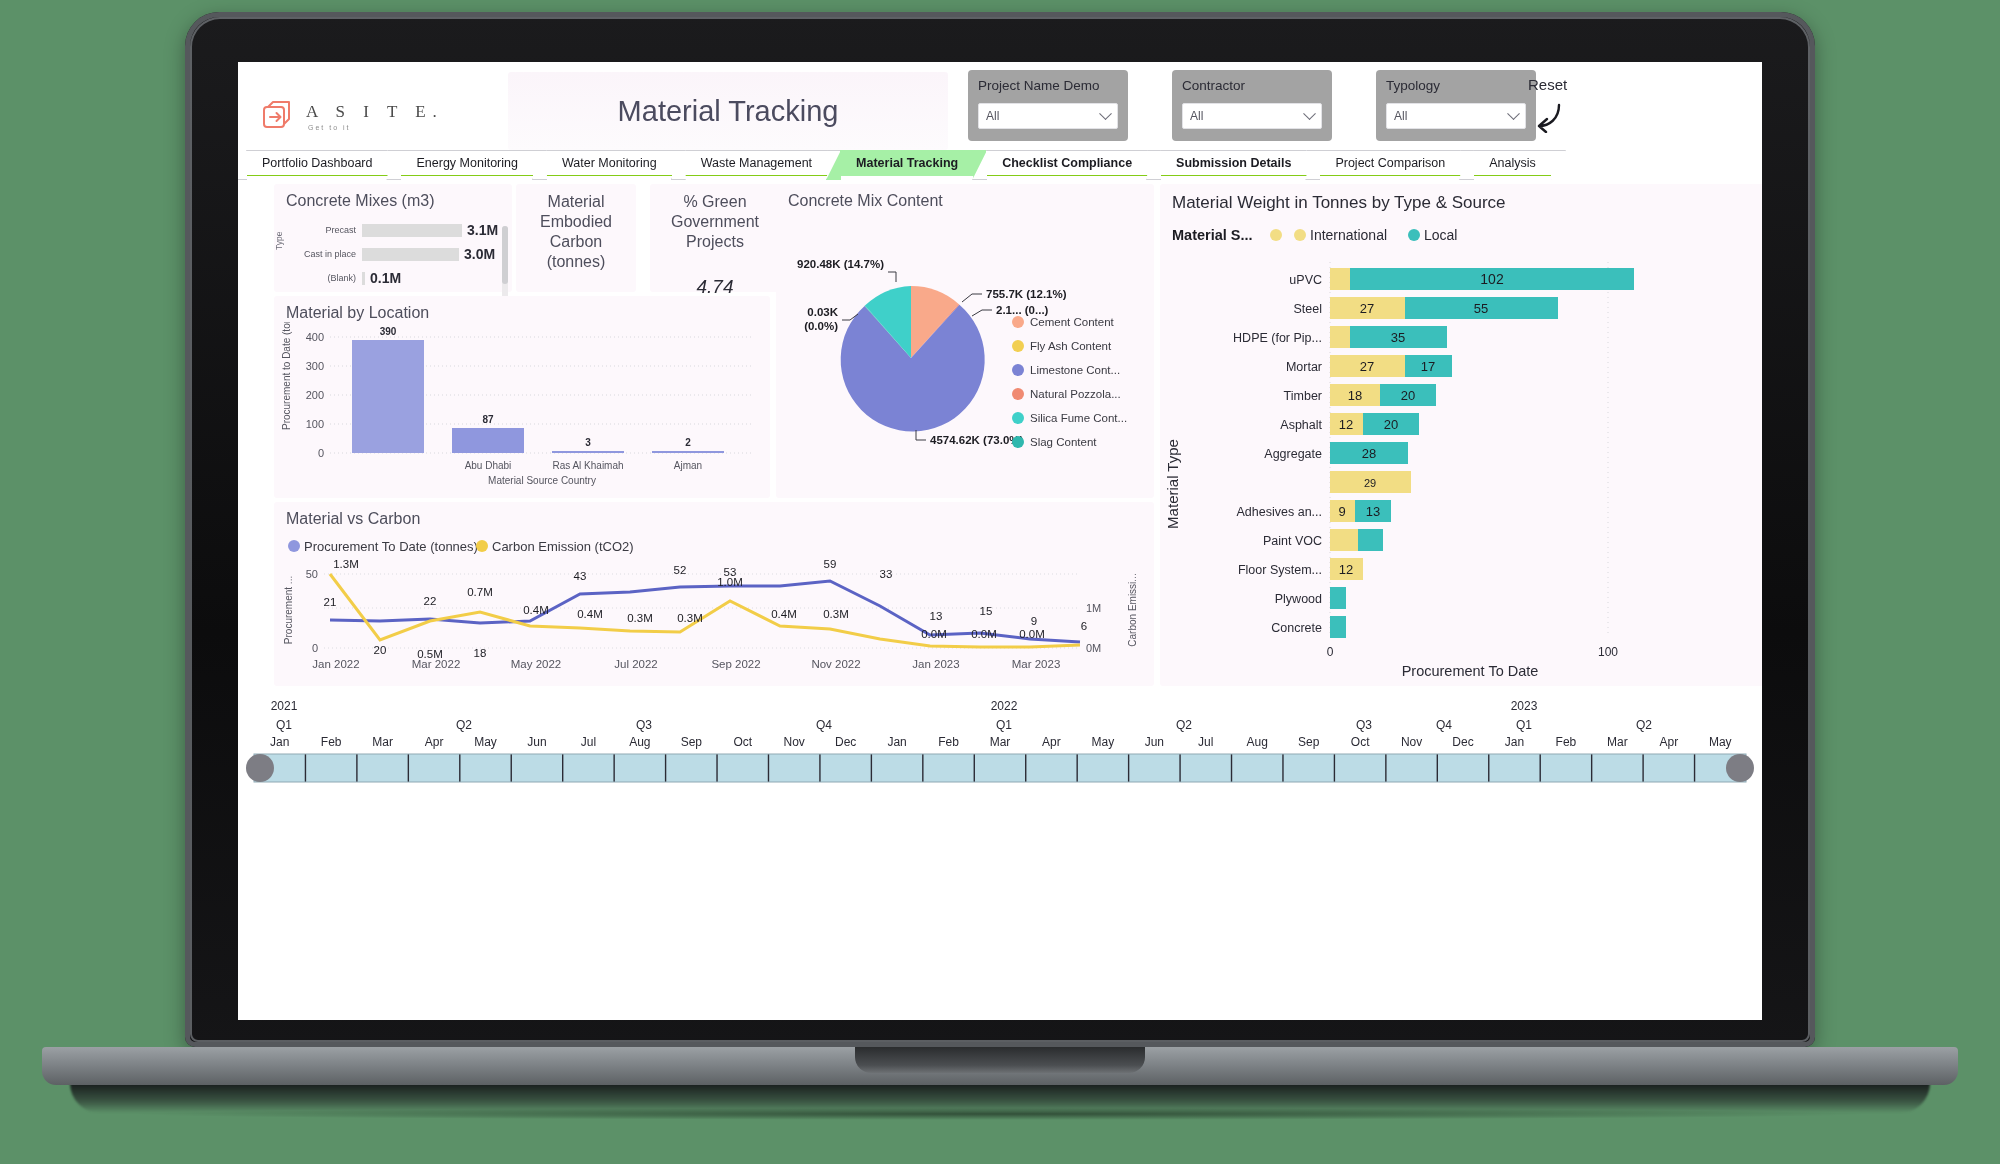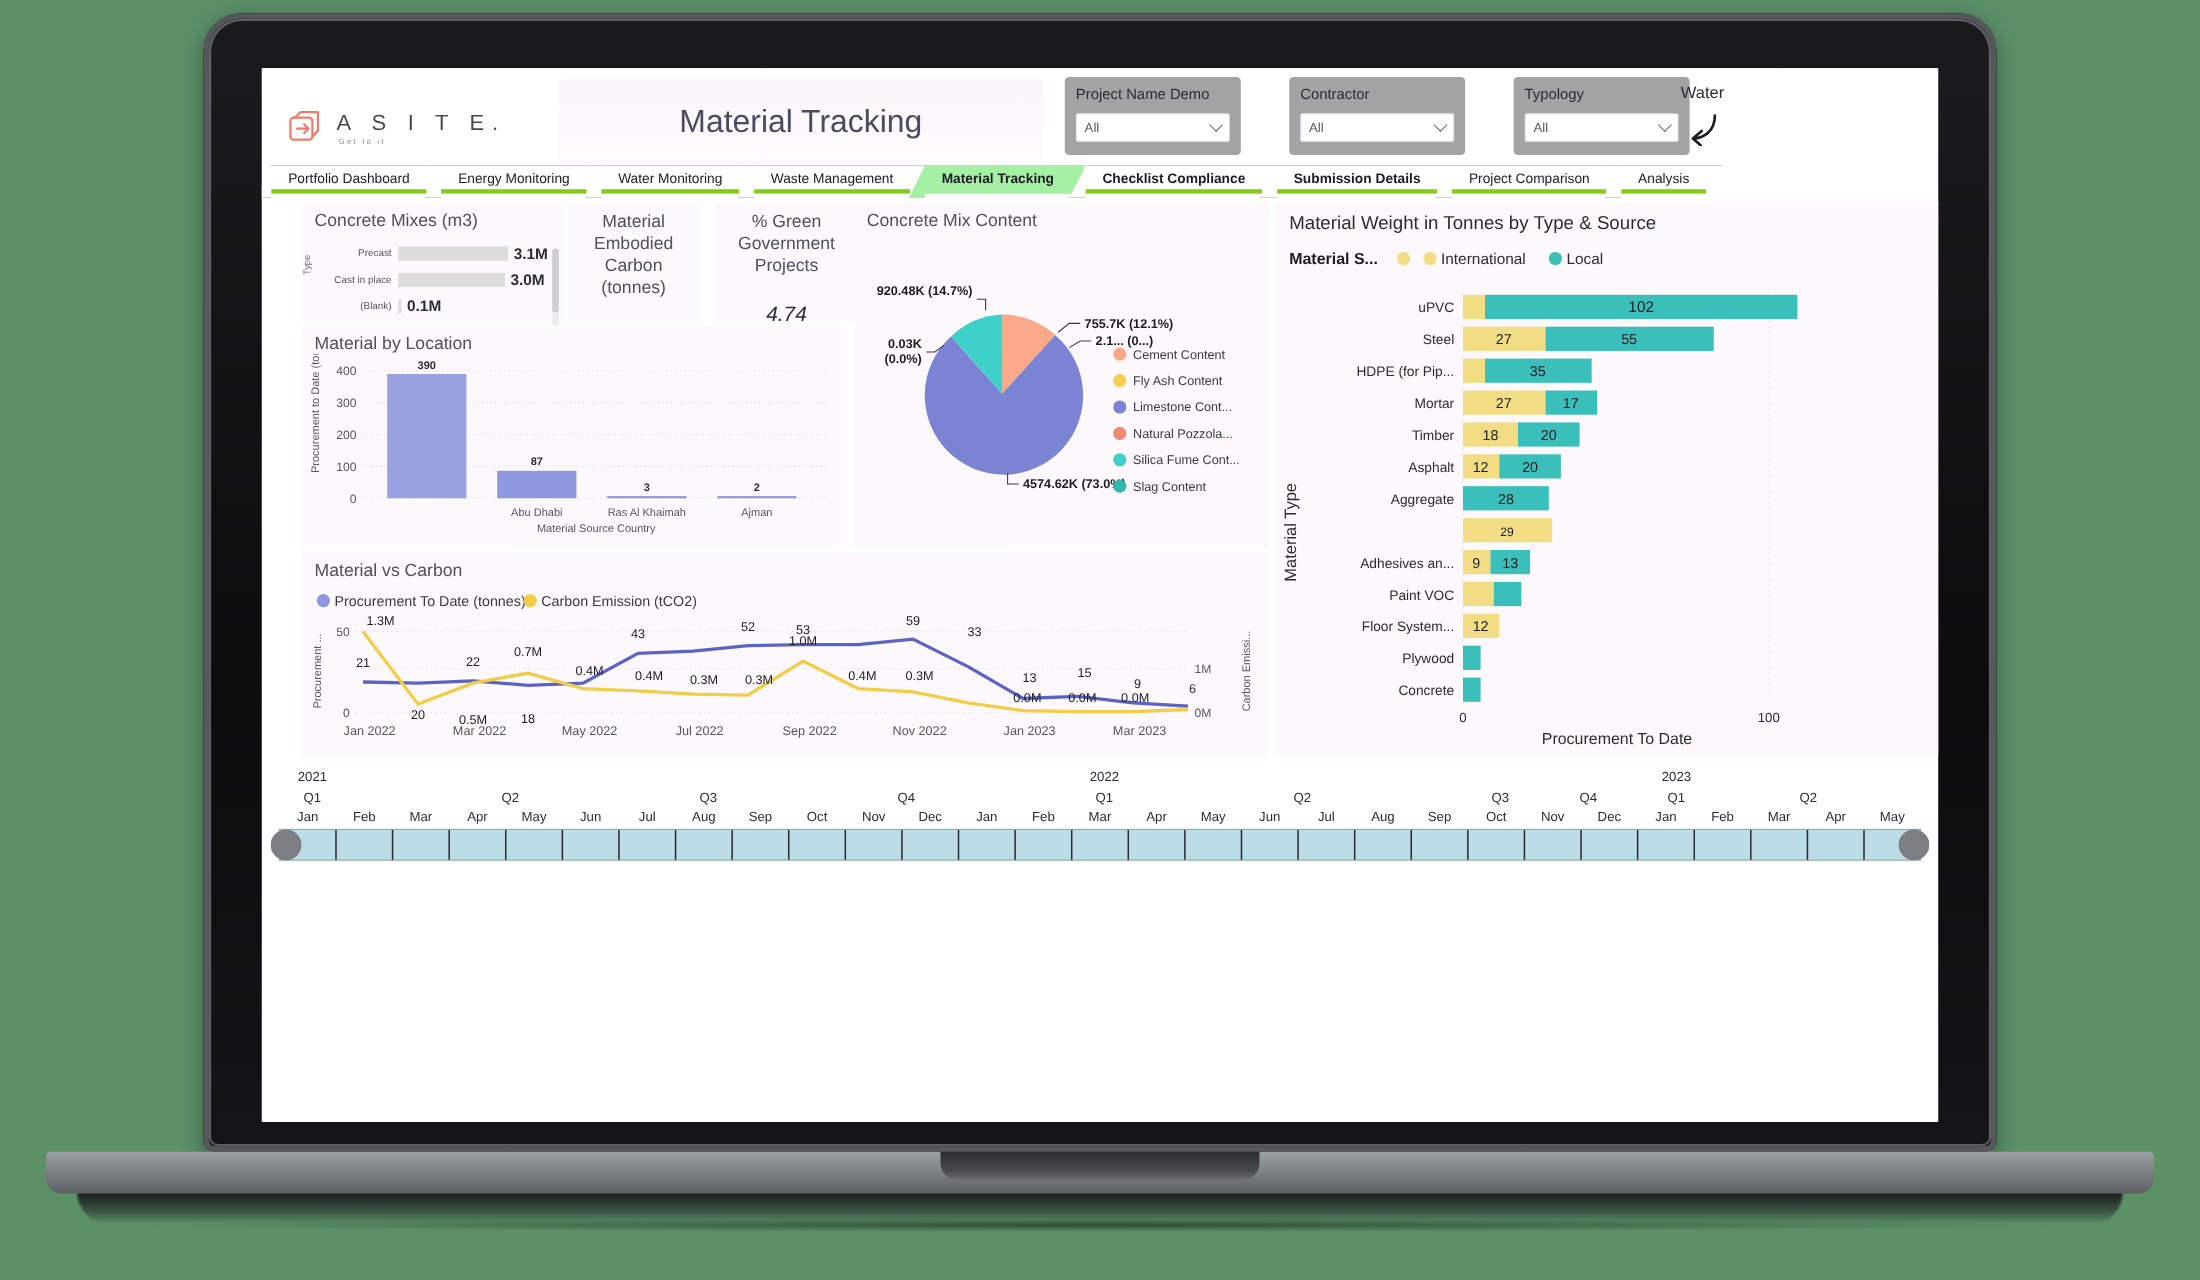--- a/index.html
+++ b/index.html
@@ -52,21 +52,21 @@
   }
 
   
   .dash { position:relative; width:100%; height:100%; background:#fff; }
 
   
   .hdr { position:relative; height:110px; }
   .logo-wrap { position:absolute; left:22px; top:38px; display:flex; align-items:center; gap:12px; }
   .logo-mark { width:34px; height:34px; position:relative; }
   .logo-text { display:flex; flex-direction:column; line-height:1; }
-  .logo-name { font-size:20px; letter-spacing:7px; color:#4a4a4a; font-weight:400; }
+  .logo-name { font-size:17px; letter-spacing:7px; color:#4a4a4a; font-weight:400;font-family:Liberation Serif, serif; }
   .logo-tag { font-size:7px; letter-spacing:2px; color:#8d8d8d; margin-top:4px; margin-left:2px; }
 
   .title-card {
     position:absolute; left:270px; top:10px; width:440px; height:78px;
     background: linear-gradient(180deg,#fbf5fa 0%, #fdfbfd 100%);
     border-radius:3px;
     display:flex; align-items:center; justify-content:center;
   }
   .title-card .t { font-size:29px; color:#4b4b5f; font-weight:400; }
 
@@ -84,21 +84,21 @@
 
   .reset-wrap { position:absolute; left:1290px; top:14px; text-align:center; }
   .reset-label { font-size:15px; color:#2b2b35; }
   .reset-icon { margin-top:6px; }
 
   
   .tabs { position:absolute; left:8px; top:88px; display:flex; height:26px; }
   .tab {
     position:relative; height:26px; display:flex; align-items:center; justify-content:center;
     background:#fff; color:#1c1c22; font-size:12.5px;
-    border-top:1px solid #cfcfd4; border-bottom:4px solid #84cc16;
+    border-top:1px solid #cfcfd4; border-bottom:1px solid #84cc16;
     padding:0 16px; margin-right:12px;
   }
   .tab::before, .tab::after {
     content:""; position:absolute; top:-1px; width:14px; height:28px;
     background:#fff; border-top:1px solid #cfcfd4; border-bottom:1px solid #cfcfd4;
   }
   .tab::before { left:-14px; clip-path: polygon(100% 0, 100% 100%, 0 100%); border-left:1px solid #cfcfd4; }
   .tab::after  { right:-14px; clip-path: polygon(0 0, 100% 0, 0 100%); border-right:1px solid #cfcfd4; }
   .tab.active { background:#a6f0a6; font-weight:bold; border-color:#a6f0a6; }
   .tab.active::before { background:#a6f0a6; border-color:#a6f0a6; }
@@ -192,21 +192,21 @@
           <div class="filter">
             <div class="filter-label">Typology</div>
             <div class="filter-box">
               <span class="filter-val">All</span>
               <span class="chev"></span>
             </div>
           </div>
         </div>
 
         <div class="reset-wrap">
-          <div class="reset-label">Water</div>
+          <div class="reset-label">Reset</div>
           <div class="reset-icon">
             <svg width="38" height="34" viewBox="0 0 38 34">
               <path d="M30 6 C30 20, 20 27, 10 27 M10 27 L18 20 M10 27 L17 33" fill="none" stroke="#1a1a20" stroke-width="2.4" stroke-linecap="round" stroke-linejoin="round"></path>
             </svg>
           </div>
         </div>
       </div>
 
       <div class="tabs">
         <div class="tab">

